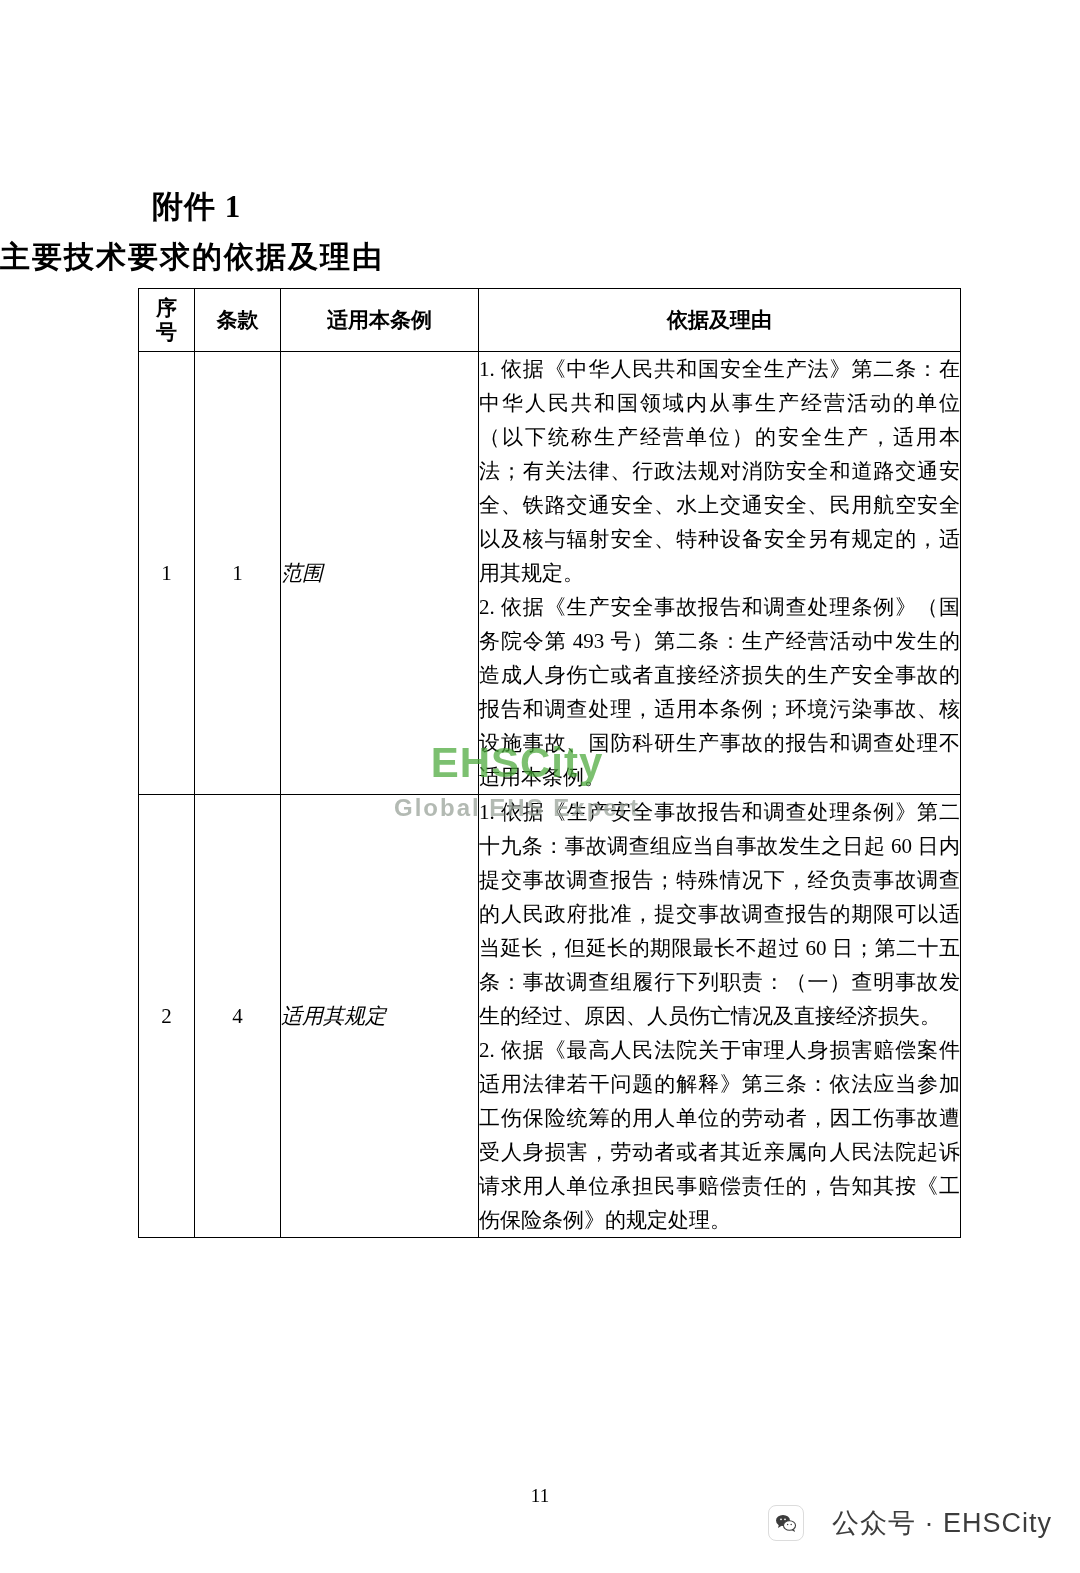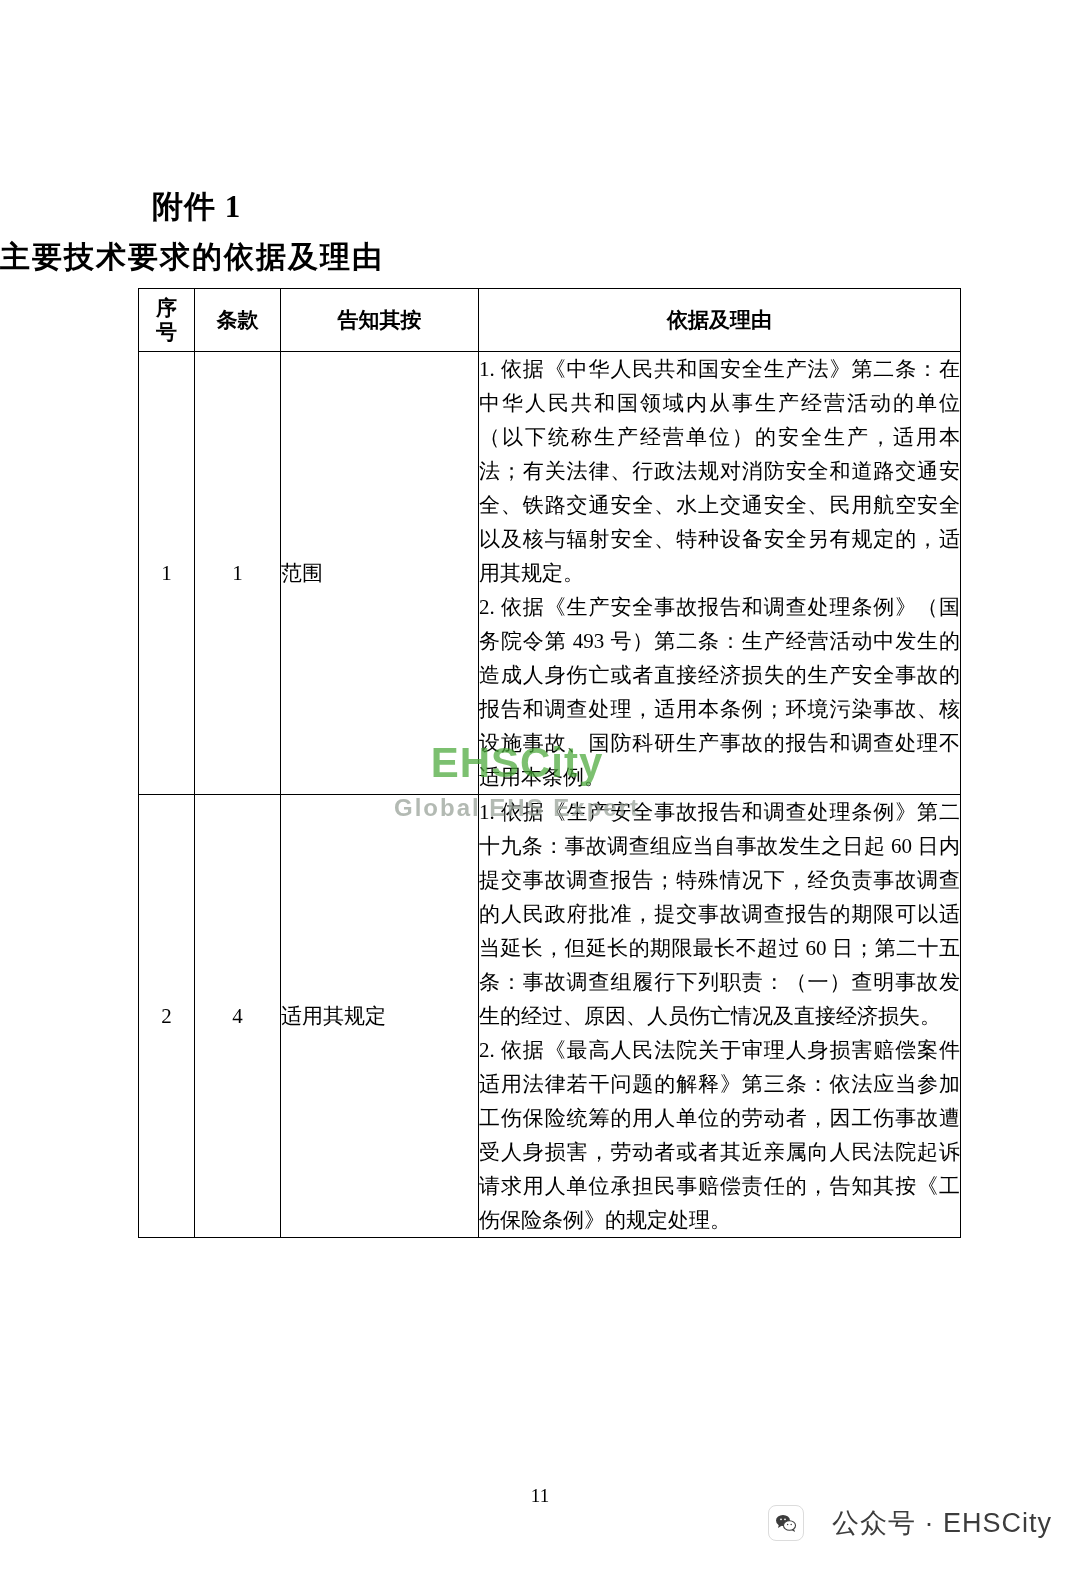--- a/index.html
+++ b/index.html
@@ -67,20 +67,21 @@
   td.cell-center {
     text-align: center;
     font-size: 21px;
     vertical-align: middle;
   }
   td.cell-content {
     text-align: left;
     font-size: 21px;
     padding-left: 14px;
     vertical-align: middle;
+    font-style: italic;
   }
   td.cell-basis {
     font-size: 21px;
     line-height: 1.62;
     text-align: justify;
     padding: 8px 12px 10px 12px;
     vertical-align: top;
   }
   .para {
     margin: 0;
@@ -164,21 +165,21 @@
       <col class="col-content">
       <col class="col-basis">
     </colgroup>
     <thead>
       <tr>
         <th class="hdr">
           <div>序</div>
           <div>号</div>
         </th>
         <th class="hdr">条款</th>
-        <th class="hdr">告知其按</th>
+        <th class="hdr">适用本条例</th>
         <th class="hdr">依据及理由</th>
       </tr>
     </thead>
     <tbody>
       <tr>
         <td class="cell-center">1</td>
         <td class="cell-center">1</td>
         <td class="cell-content">范围</td>
         <td class="cell-basis">
           <p class="para">1. 依据《中华人民共和国安全生产法》第二条：在中华人民共和国领域内从事生产经营活动的单位（以下统称生产经营单位）的安全生产，适用本法；有关法律、行政法规对消防安全和道路交通安全、铁路交通安全、水上交通安全、民用航空安全以及核与辐射安全、特种设备安全另有规定的，适用其规定。</p>

